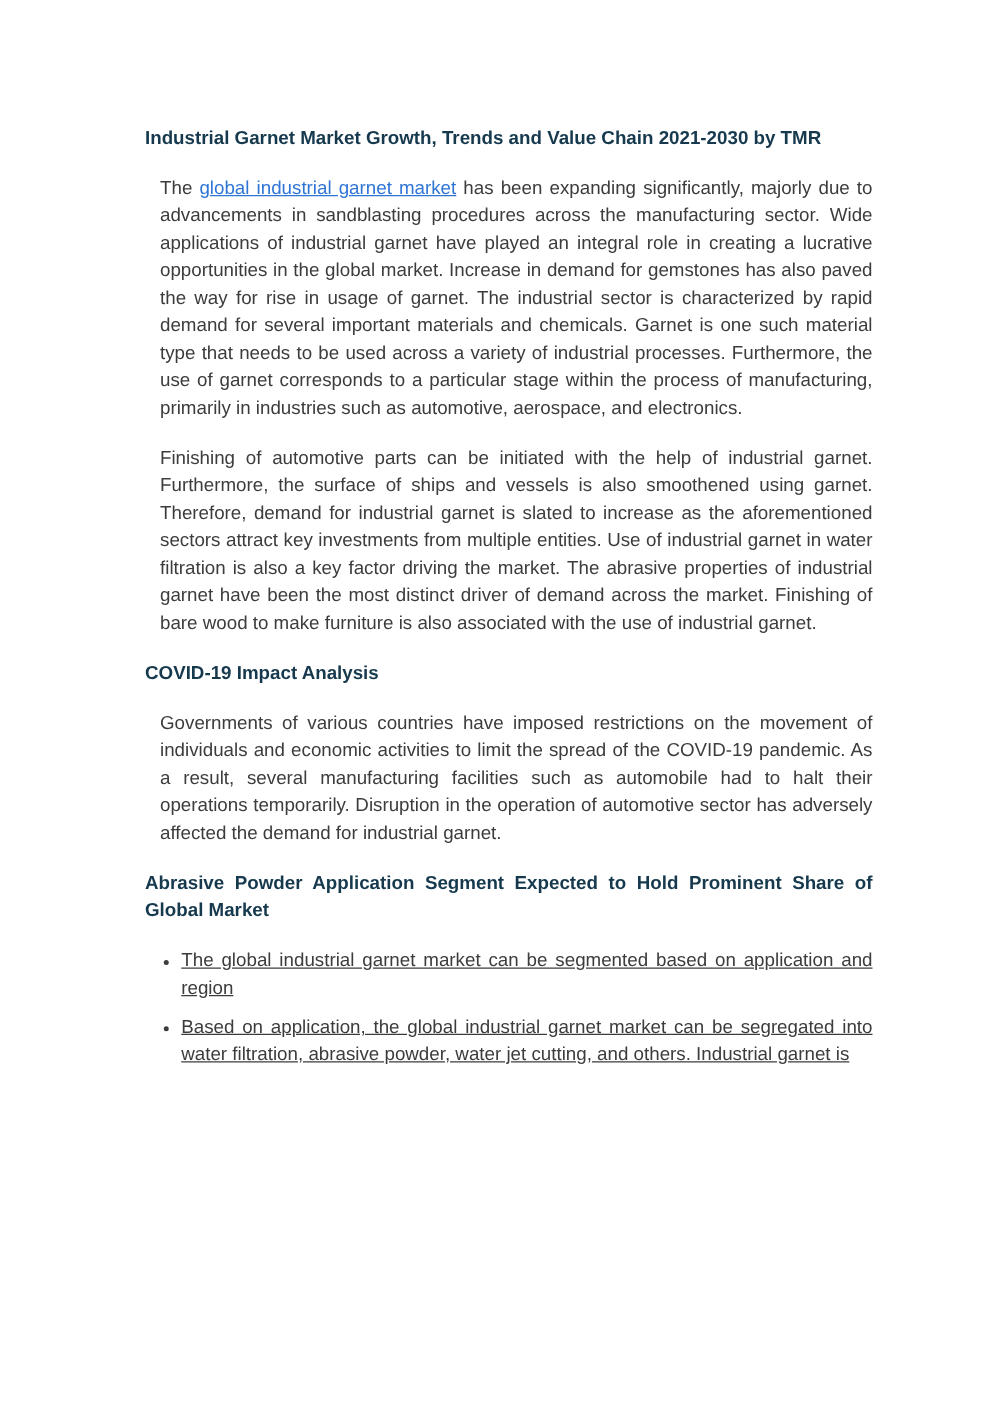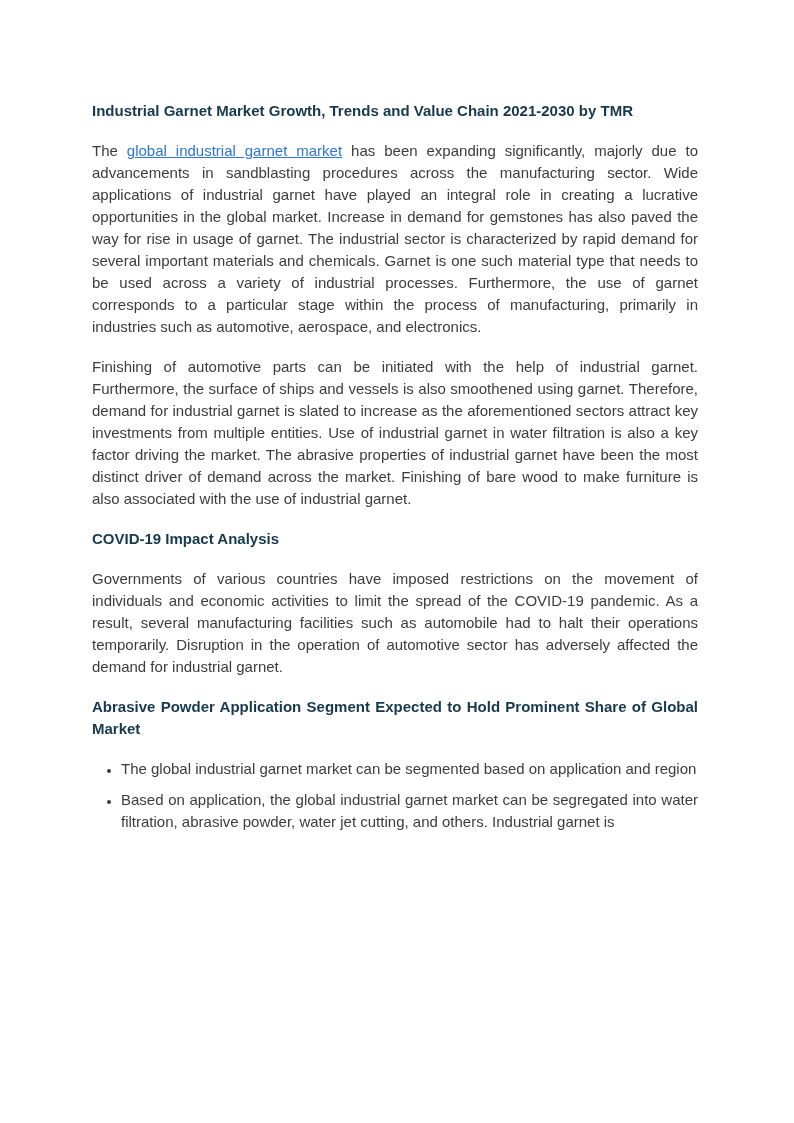--- a/index.html
+++ b/index.html
@@ -6,53 +6,54 @@
     --heading:#16394E;
     --body:#3C3C3C;
     --link:#2E75D6;
     --link-bold:#1B6FCE;
   }
   html,body{margin:0;padding:0;background:#ffffff;}
   .page{
     width:794px;
     min-height:1123px;
     box-sizing:border-box;
-    padding:100px 96px 60px 92px;
+    padding:100px 96px 60px 116px;
     background:#ffffff;
     font-family:"Liberation Sans",sans-serif;
     font-size:15px;
     line-height:22px;
     color:var(--body);
   }
   h1,h2{
     font-size:15px;
     line-height:22px;
     font-weight:bold;
     color:var(--heading);
     margin:0 0 18px 0;
   }
   h1{white-space:nowrap;}
   h2.wrap-justify{text-align:justify;}
-  p{margin:0 0 18px 0;text-align:justify;}
+  p{margin:0 0 18px 12px;text-align:justify;}
   a.doc-link{color:var(--link);text-decoration:underline;cursor:pointer;}
   a.doc-link-bold{color:var(--link-bold);font-weight:bold;text-decoration:underline;cursor:pointer;}
   p.request{
     font-weight:bold;
     color:var(--heading);
     overflow-wrap:break-word;
     word-wrap:break-word;
   }
   ul.doc-bullets{
     margin:4px 0 0 0;
     padding-left:29px;
     list-style:disc;
   }
   ul.doc-bullets li{
     margin:0 0 9px 0;
     text-align:justify;
+    text-decoration:underline;
   }
   ul.doc-bullets li::marker{color:var(--body);font-size:12px;}
 </style>
 </head>
 <body>
 
 <div class="page">
 
   <h1>Industrial Garnet Market Growth, Trends and Value Chain 2021-2030 by TMR</h1>
 

